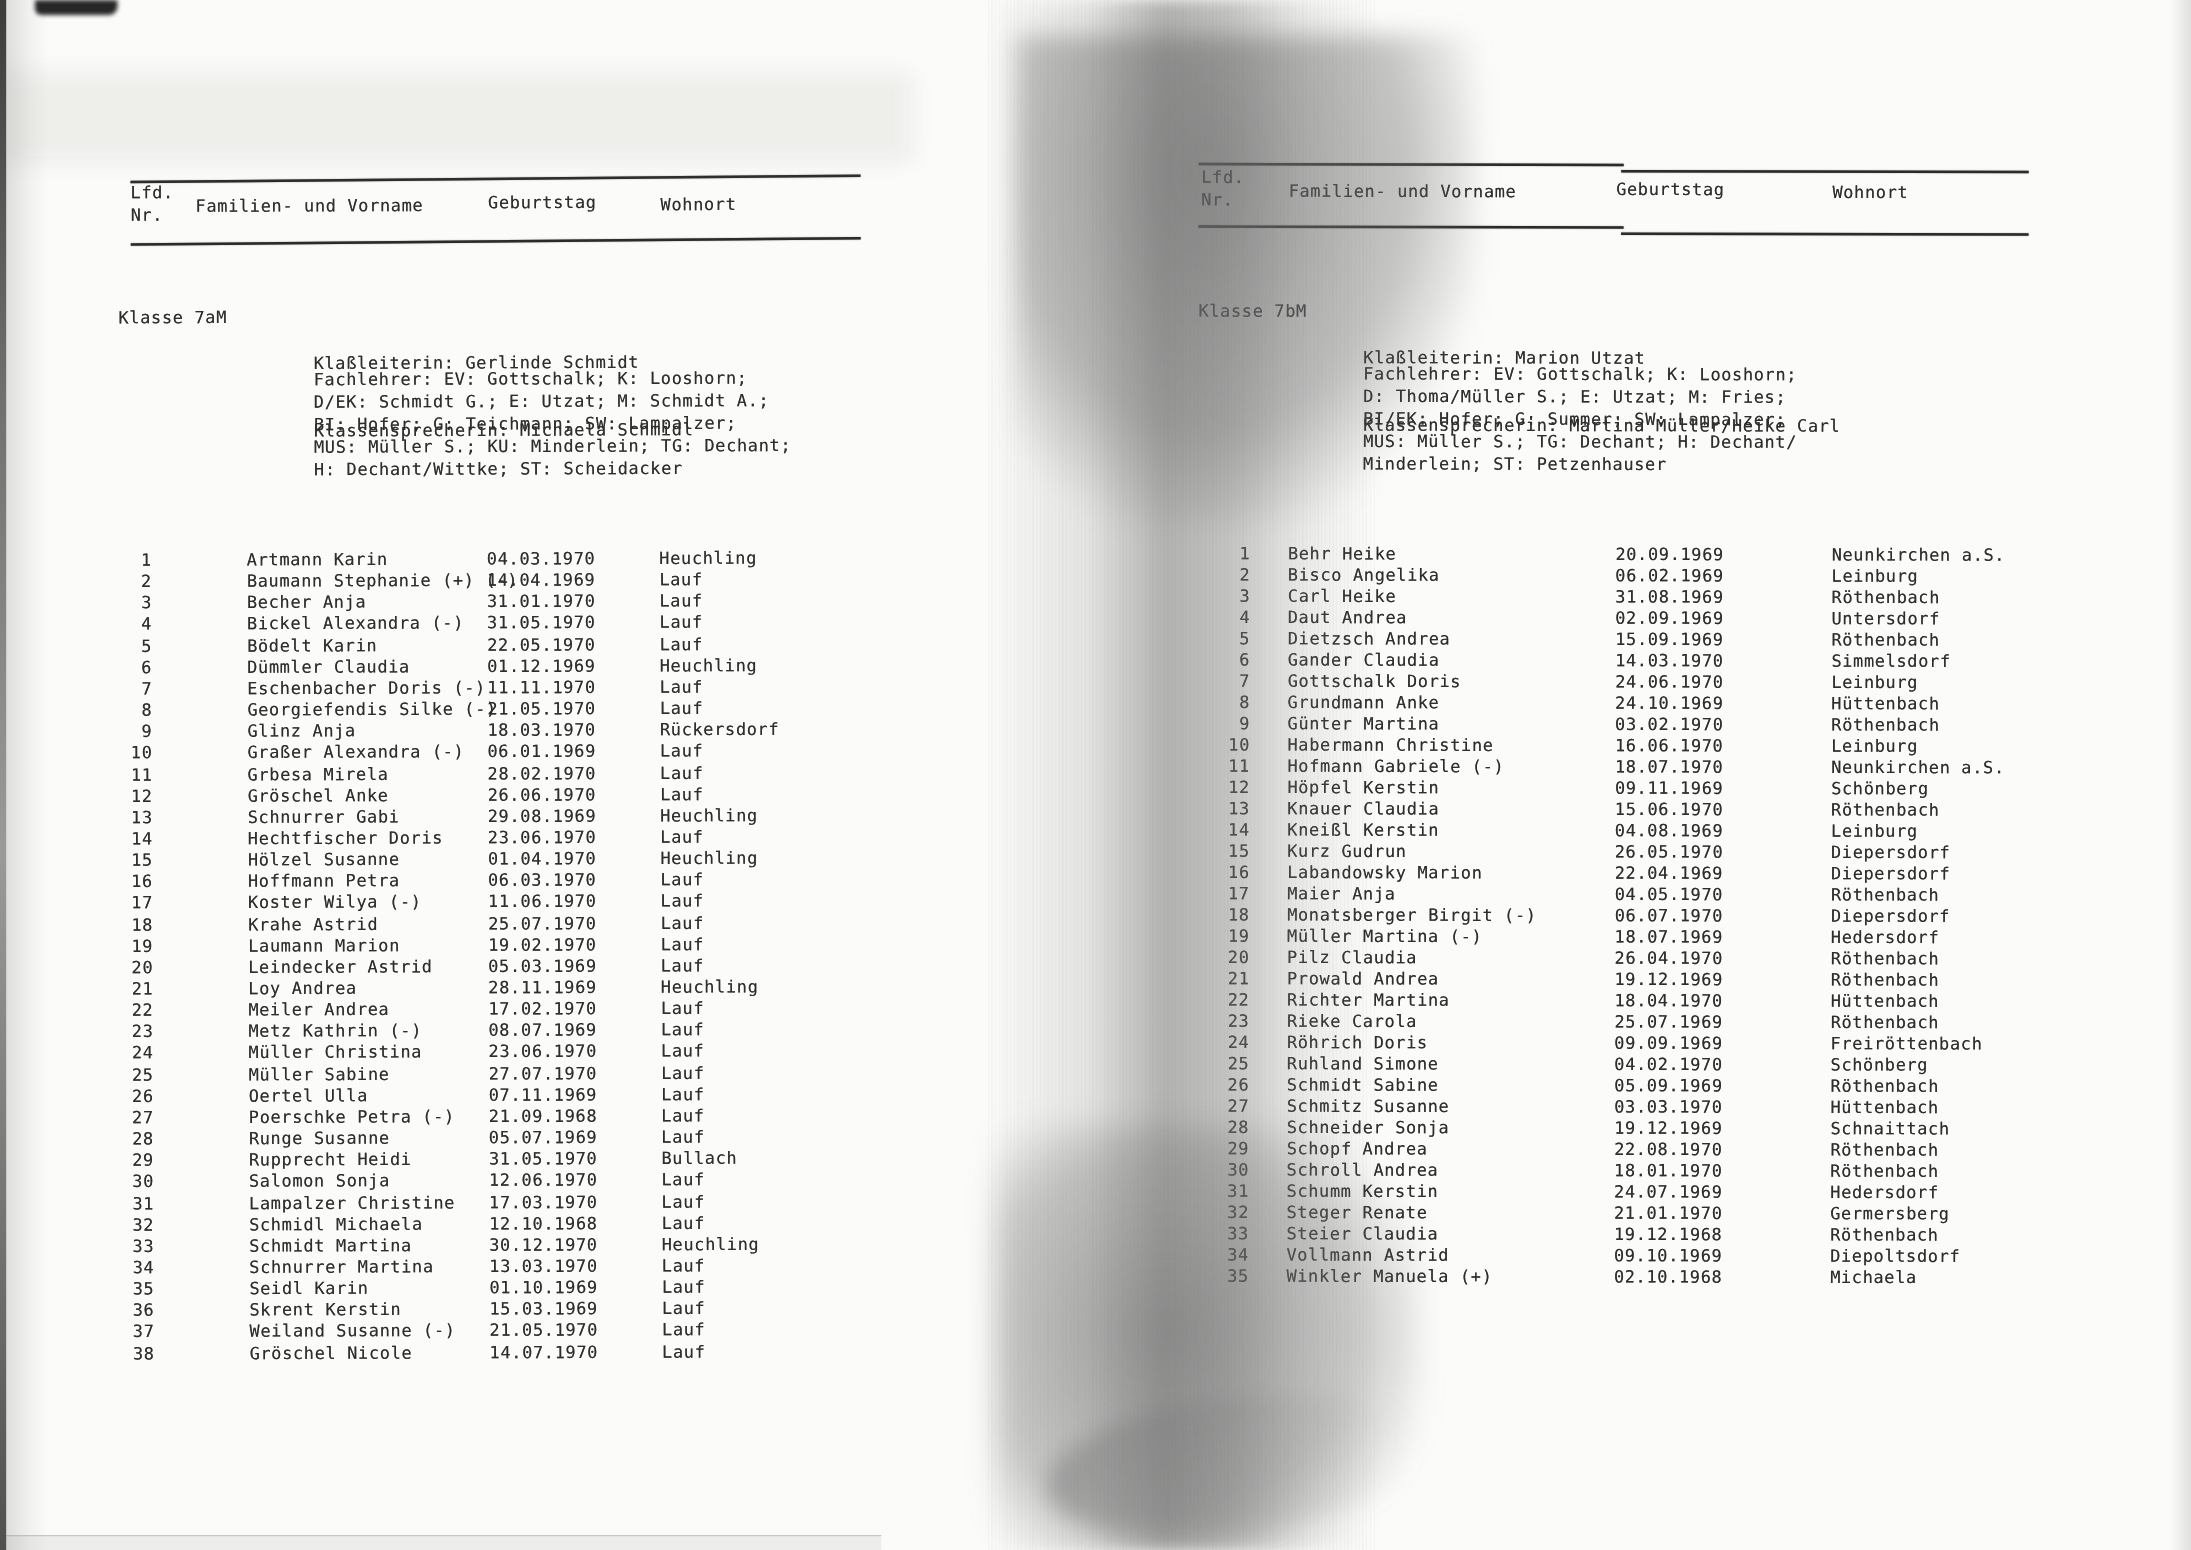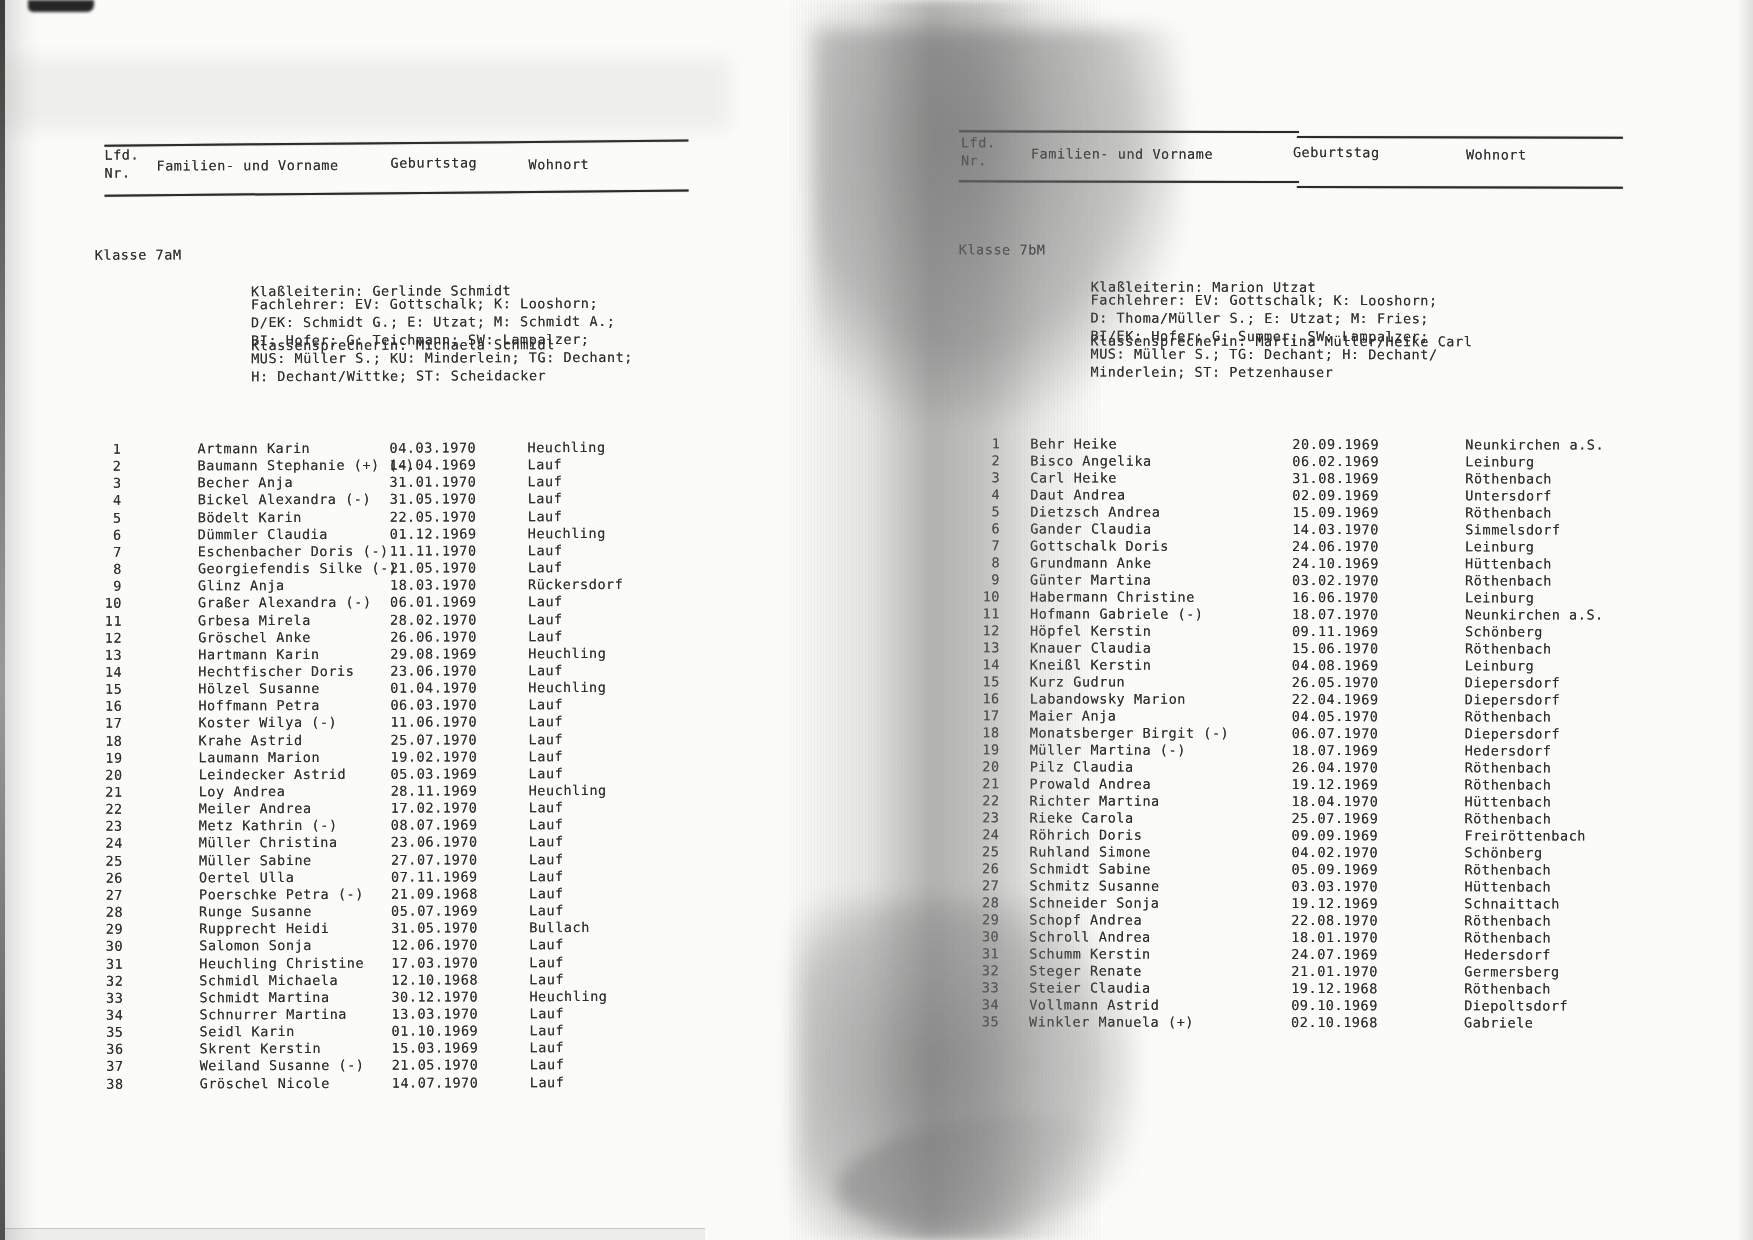--- a/index.html
+++ b/index.html
@@ -131,39 +131,39 @@
       <div class="row" style="top: 34.3px;"><span class="c-nr">3</span><span class="c-name">Becher Anja</span><span class="c-geb">31.01.1970</span><span class="c-ort">Lauf</span></div>
       <div class="row" style="top: 51.45px;"><span class="c-nr">4</span><span class="c-name">Bickel Alexandra (-)</span><span class="c-geb">31.05.1970</span><span class="c-ort">Lauf</span></div>
       <div class="row" style="top: 68.6px;"><span class="c-nr">5</span><span class="c-name">Bödelt Karin</span><span class="c-geb">22.05.1970</span><span class="c-ort">Lauf</span></div>
       <div class="row" style="top: 85.75px;"><span class="c-nr">6</span><span class="c-name">Dümmler Claudia</span><span class="c-geb">01.12.1969</span><span class="c-ort">Heuchling</span></div>
       <div class="row" style="top: 102.9px;"><span class="c-nr">7</span><span class="c-name">Eschenbacher Doris (-)</span><span class="c-geb">11.11.1970</span><span class="c-ort">Lauf</span></div>
       <div class="row" style="top: 120.05px;"><span class="c-nr">8</span><span class="c-name">Georgiefendis Silke (-)</span><span class="c-geb">21.05.1970</span><span class="c-ort">Lauf</span></div>
       <div class="row" style="top: 137.2px;"><span class="c-nr">9</span><span class="c-name">Glinz Anja</span><span class="c-geb">18.03.1970</span><span class="c-ort">Rückersdorf</span></div>
       <div class="row" style="top: 154.35px;"><span class="c-nr">10</span><span class="c-name">Graßer Alexandra (-)</span><span class="c-geb">06.01.1969</span><span class="c-ort">Lauf</span></div>
       <div class="row" style="top: 171.5px;"><span class="c-nr">11</span><span class="c-name">Grbesa Mirela</span><span class="c-geb">28.02.1970</span><span class="c-ort">Lauf</span></div>
       <div class="row" style="top: 188.65px;"><span class="c-nr">12</span><span class="c-name">Gröschel Anke</span><span class="c-geb">26.06.1970</span><span class="c-ort">Lauf</span></div>
-      <div class="row" style="top: 205.8px;"><span class="c-nr">13</span><span class="c-name">Hartmann Karin</span><span class="c-geb">29.08.1969</span><span class="c-ort">Heuchling</span></div>
+      <div class="row" style="top: 205.8px;"><span class="c-nr">13</span><span class="c-name">Schnurrer Gabi</span><span class="c-geb">29.08.1969</span><span class="c-ort">Heuchling</span></div>
       <div class="row" style="top: 222.95px;"><span class="c-nr">14</span><span class="c-name">Hechtfischer Doris</span><span class="c-geb">23.06.1970</span><span class="c-ort">Lauf</span></div>
       <div class="row" style="top: 240.1px;"><span class="c-nr">15</span><span class="c-name">Hölzel Susanne</span><span class="c-geb">01.04.1970</span><span class="c-ort">Heuchling</span></div>
       <div class="row" style="top: 257.25px;"><span class="c-nr">16</span><span class="c-name">Hoffmann Petra</span><span class="c-geb">06.03.1970</span><span class="c-ort">Lauf</span></div>
       <div class="row" style="top: 274.4px;"><span class="c-nr">17</span><span class="c-name">Koster Wilya (-)</span><span class="c-geb">11.06.1970</span><span class="c-ort">Lauf</span></div>
       <div class="row" style="top: 291.55px;"><span class="c-nr">18</span><span class="c-name">Krahe Astrid</span><span class="c-geb">25.07.1970</span><span class="c-ort">Lauf</span></div>
       <div class="row" style="top: 308.7px;"><span class="c-nr">19</span><span class="c-name">Laumann Marion</span><span class="c-geb">19.02.1970</span><span class="c-ort">Lauf</span></div>
       <div class="row" style="top: 325.85px;"><span class="c-nr">20</span><span class="c-name">Leindecker Astrid</span><span class="c-geb">05.03.1969</span><span class="c-ort">Lauf</span></div>
       <div class="row" style="top: 343px;"><span class="c-nr">21</span><span class="c-name">Loy Andrea</span><span class="c-geb">28.11.1969</span><span class="c-ort">Heuchling</span></div>
       <div class="row" style="top: 360.15px;"><span class="c-nr">22</span><span class="c-name">Meiler Andrea</span><span class="c-geb">17.02.1970</span><span class="c-ort">Lauf</span></div>
       <div class="row" style="top: 377.3px;"><span class="c-nr">23</span><span class="c-name">Metz Kathrin (-)</span><span class="c-geb">08.07.1969</span><span class="c-ort">Lauf</span></div>
       <div class="row" style="top: 394.45px;"><span class="c-nr">24</span><span class="c-name">Müller Christina</span><span class="c-geb">23.06.1970</span><span class="c-ort">Lauf</span></div>
       <div class="row" style="top: 411.6px;"><span class="c-nr">25</span><span class="c-name">Müller Sabine</span><span class="c-geb">27.07.1970</span><span class="c-ort">Lauf</span></div>
       <div class="row" style="top: 428.75px;"><span class="c-nr">26</span><span class="c-name">Oertel Ulla</span><span class="c-geb">07.11.1969</span><span class="c-ort">Lauf</span></div>
       <div class="row" style="top: 445.9px;"><span class="c-nr">27</span><span class="c-name">Poerschke Petra (-)</span><span class="c-geb">21.09.1968</span><span class="c-ort">Lauf</span></div>
       <div class="row" style="top: 463.05px;"><span class="c-nr">28</span><span class="c-name">Runge Susanne</span><span class="c-geb">05.07.1969</span><span class="c-ort">Lauf</span></div>
       <div class="row" style="top: 480.2px;"><span class="c-nr">29</span><span class="c-name">Rupprecht Heidi</span><span class="c-geb">31.05.1970</span><span class="c-ort">Bullach</span></div>
       <div class="row" style="top: 497.35px;"><span class="c-nr">30</span><span class="c-name">Salomon Sonja</span><span class="c-geb">12.06.1970</span><span class="c-ort">Lauf</span></div>
-      <div class="row" style="top: 514.5px;"><span class="c-nr">31</span><span class="c-name">Heuchling Christine</span><span class="c-geb">17.03.1970</span><span class="c-ort">Lauf</span></div>
+      <div class="row" style="top: 514.5px;"><span class="c-nr">31</span><span class="c-name">Lampalzer Christine</span><span class="c-geb">17.03.1970</span><span class="c-ort">Lauf</span></div>
       <div class="row" style="top: 531.65px;"><span class="c-nr">32</span><span class="c-name">Schmidl Michaela</span><span class="c-geb">12.10.1968</span><span class="c-ort">Lauf</span></div>
       <div class="row" style="top: 548.8px;"><span class="c-nr">33</span><span class="c-name">Schmidt Martina</span><span class="c-geb">30.12.1970</span><span class="c-ort">Heuchling</span></div>
       <div class="row" style="top: 565.95px;"><span class="c-nr">34</span><span class="c-name">Schnurrer Martina</span><span class="c-geb">13.03.1970</span><span class="c-ort">Lauf</span></div>
       <div class="row" style="top: 583.1px;"><span class="c-nr">35</span><span class="c-name">Seidl Karin</span><span class="c-geb">01.10.1969</span><span class="c-ort">Lauf</span></div>
       <div class="row" style="top: 600.25px;"><span class="c-nr">36</span><span class="c-name">Skrent Kerstin</span><span class="c-geb">15.03.1969</span><span class="c-ort">Lauf</span></div>
       <div class="row" style="top: 617.4px;"><span class="c-nr">37</span><span class="c-name">Weiland Susanne (-)</span><span class="c-geb">21.05.1970</span><span class="c-ort">Lauf</span></div>
       <div class="row" style="top: 634.55px;"><span class="c-nr">38</span><span class="c-name">Gröschel Nicole</span><span class="c-geb">14.07.1970</span><span class="c-ort">Lauf</span></div>
     </div>
 </div>
 
@@ -214,21 +214,21 @@
       <div class="row" style="top: 408px;"><span class="c-nr">25</span><span class="c-name">Ruhland Simone</span><span class="c-geb">04.02.1970</span><span class="c-ort">Schönberg</span></div>
       <div class="row" style="top: 425px;"><span class="c-nr">26</span><span class="c-name">Schmidt Sabine</span><span class="c-geb">05.09.1969</span><span class="c-ort">Röthenbach</span></div>
       <div class="row" style="top: 442px;"><span class="c-nr">27</span><span class="c-name">Schmitz Susanne</span><span class="c-geb">03.03.1970</span><span class="c-ort">Hüttenbach</span></div>
       <div class="row" style="top: 459px;"><span class="c-nr">28</span><span class="c-name">Schneider Sonja</span><span class="c-geb">19.12.1969</span><span class="c-ort">Schnaittach</span></div>
       <div class="row" style="top: 476px;"><span class="c-nr">29</span><span class="c-name">Schopf Andrea</span><span class="c-geb">22.08.1970</span><span class="c-ort">Röthenbach</span></div>
       <div class="row" style="top: 493px;"><span class="c-nr">30</span><span class="c-name">Schroll Andrea</span><span class="c-geb">18.01.1970</span><span class="c-ort">Röthenbach</span></div>
       <div class="row" style="top: 510px;"><span class="c-nr">31</span><span class="c-name">Schumm Kerstin</span><span class="c-geb">24.07.1969</span><span class="c-ort">Hedersdorf</span></div>
       <div class="row" style="top: 527px;"><span class="c-nr">32</span><span class="c-name">Steger Renate</span><span class="c-geb">21.01.1970</span><span class="c-ort">Germersberg</span></div>
       <div class="row" style="top: 544px;"><span class="c-nr">33</span><span class="c-name">Steier Claudia</span><span class="c-geb">19.12.1968</span><span class="c-ort">Röthenbach</span></div>
       <div class="row" style="top: 561px;"><span class="c-nr">34</span><span class="c-name">Vollmann Astrid</span><span class="c-geb">09.10.1969</span><span class="c-ort">Diepoltsdorf</span></div>
-      <div class="row" style="top: 578px;"><span class="c-nr">35</span><span class="c-name">Winkler Manuela (+)</span><span class="c-geb">02.10.1968</span><span class="c-ort">Gabriele</span></div>
+      <div class="row" style="top: 578px;"><span class="c-nr">35</span><span class="c-name">Winkler Manuela (+)</span><span class="c-geb">02.10.1968</span><span class="c-ort">Michaela</span></div>
     </div>
 </div>
 
 <div class="artifact shadow-main"></div>
 <div class="artifact shadow-top"></div>
 <div class="artifact shadow-bottom"></div>
 <div class="artifact shadow-tail"></div>
 <div class="artifact shadow-stripes"></div>
 <div class="artifact left-edge"></div>
 <div class="artifact left-edge-soft"></div>

